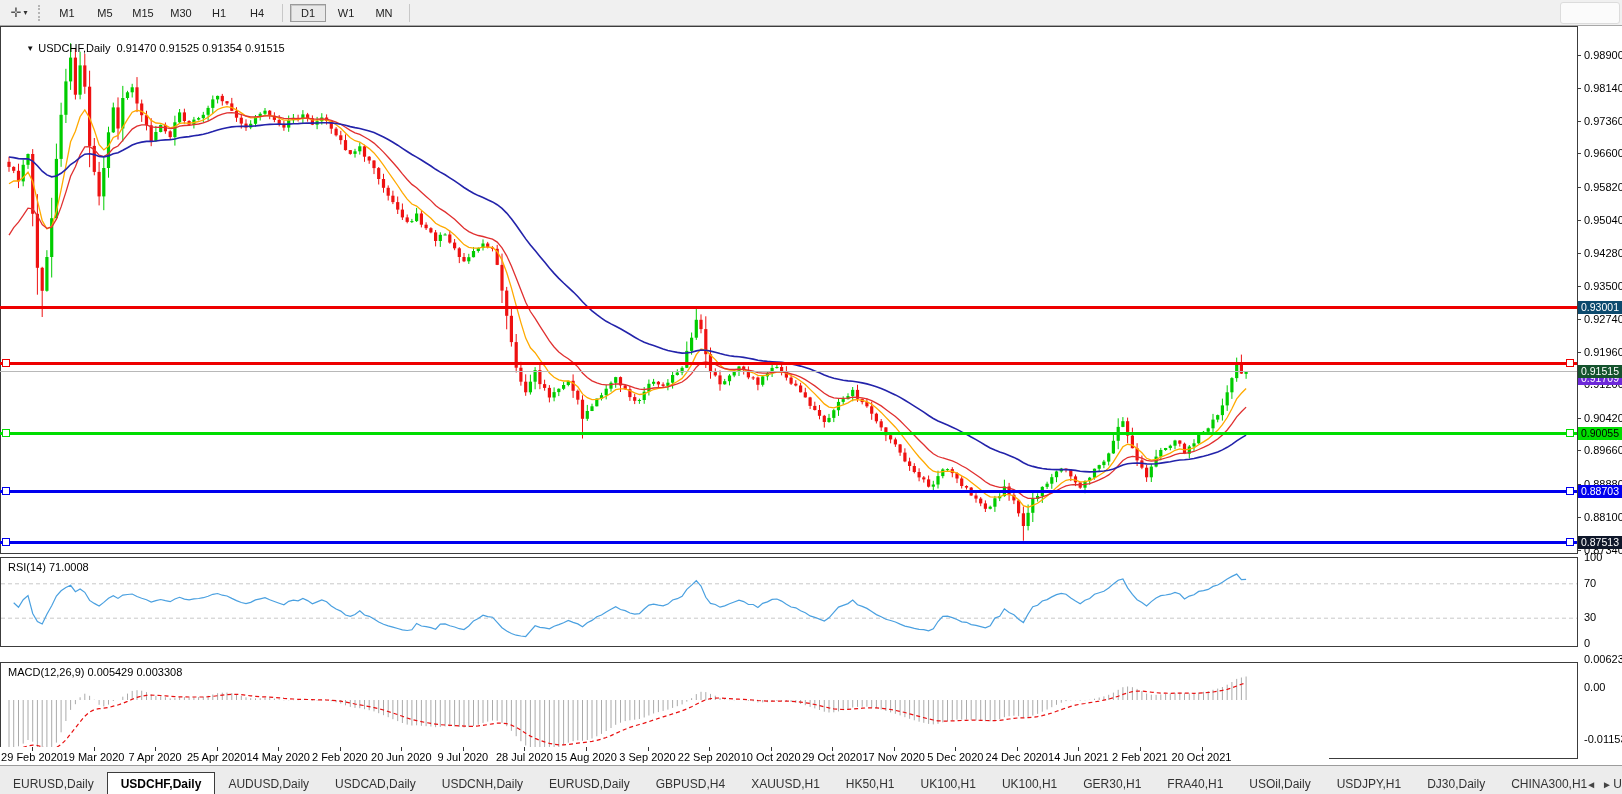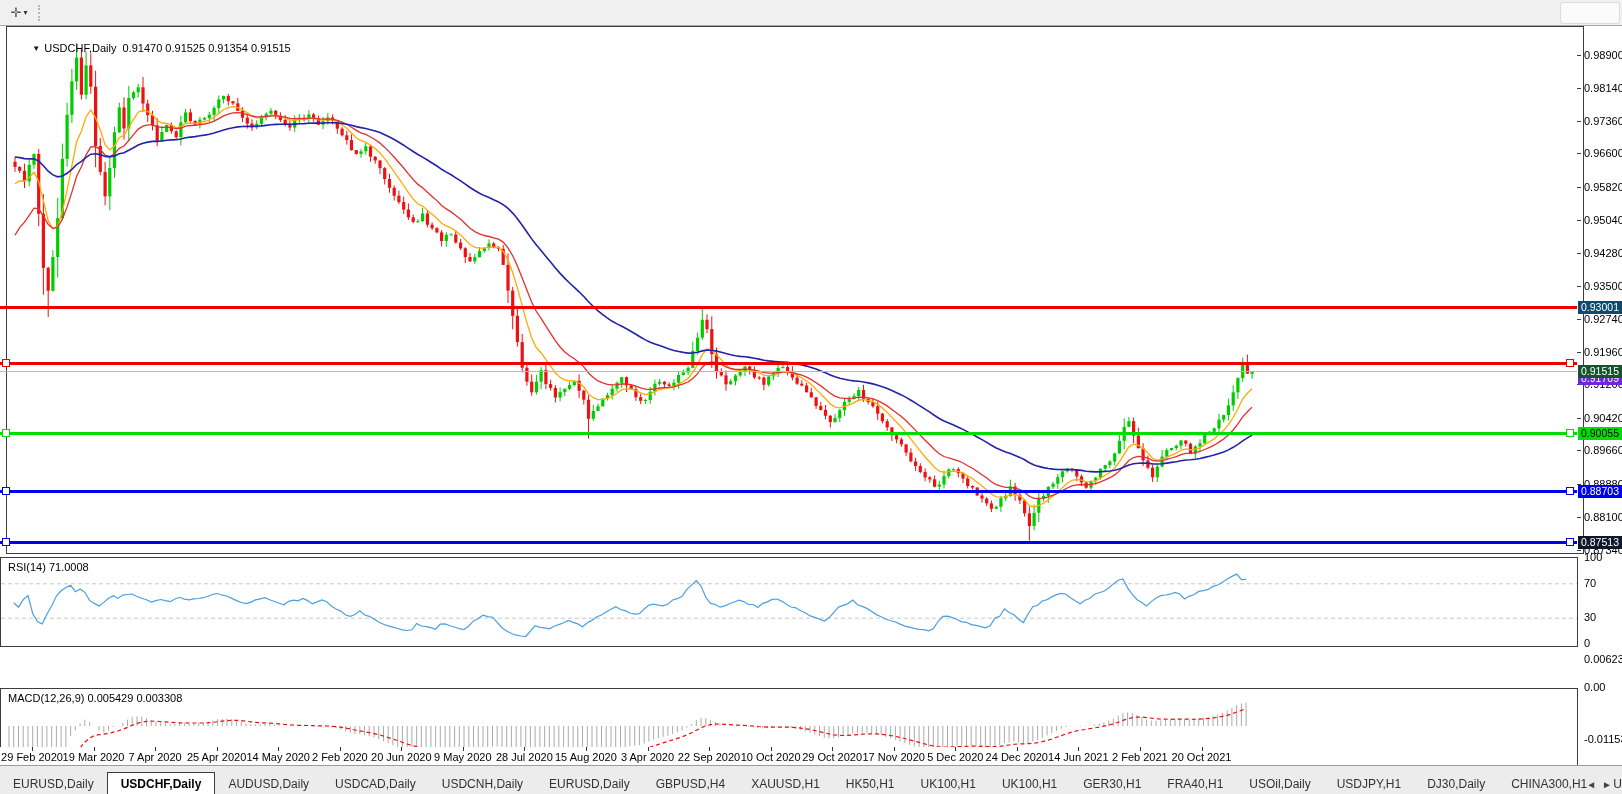--- a/index.html
+++ b/index.html
@@ -13,23 +13,23 @@
   .tool-icon .caret{font-size:8px;color:#333;margin-left:2px;}
   .grip{height:16px;border-left:2px dotted #b5b5b5;margin:0 8px 0 4px;}
   .tf{min-width:26px;padding:2px 4px;margin:0 1px;text-align:center;font-size:11px;color:#222;
       border:1px solid transparent;cursor:pointer;}
   .tf.active{background:#e9e9e9;border:1px solid #9a9a9a;box-shadow:inset 1px 1px 0 #c8c8c8;}
   .tf-sep{height:18px;border-left:1px solid #c8c8c8;margin:0 6px;}
   #toolbar-pill{position:absolute;right:2px;top:2px;width:58px;height:20px;background:#fbfbfb;
                 border:1px solid #dcdcdc;border-radius:3px;}
   
   .pane{position:absolute;left:0;background:#fff;border:1px solid #3c3c3c;box-sizing:border-box;}
-  #main-pane{top:26px;width:1578px;height:528px;margin-left:6px;}
+  #main-pane{top:26px;width:1578px;height:528px;}
   #rsi-pane{top:557px;width:1578px;height:90px;}
-  #macd-pane{top:688px;width:1578px;height:97px;}
+  #macd-pane{top:662px;width:1578px;height:97px;}
   .pane svg{position:absolute;left:0;top:0;}
   .pane-label{position:absolute;left:7px;top:3px;font-size:11px;color:#000;white-space:pre;z-index:30;}
   #chart-title{z-index:40;}
   #chart-title .tri{font-size:8px;vertical-align:1px;margin-right:4px;color:#111;}
   
   .axis-label{position:absolute;left:1584px;font-size:11px;color:#000;white-space:nowrap;}
   .axis-tickmark{position:absolute;left:1577px;width:4px;height:1px;background:#3c3c3c;}
   .price-badge{position:absolute;left:1578px;width:44px;height:13px;font-size:10.5px;line-height:13px;
                text-align:center;z-index:25;}
   
@@ -53,20 +53,33 @@
 <body>
 
 <div id="app">
 
   <div id="toolbar">
     <div class="tool-icon">
       <span>✛</span>
       <span class="caret">▾</span>
     </div>
     <div class="grip"></div>
+    <div id="tf-group" style="display:flex;align-items:center;">
+        <div class="tf">M1</div>
+        <div class="tf">M5</div>
+        <div class="tf">M15</div>
+        <div class="tf">M30</div>
+        <div class="tf">H1</div>
+        <div class="tf">H4</div>
+        <div class="tf-sep"></div>
+        <div class="tf active">D1</div>
+        <div class="tf">W1</div>
+        <div class="tf">MN</div>
+        <div class="tf-sep"></div>
+      </div>
     <div id="toolbar-pill"></div>
   </div>
 
   <div class="pane" id="main-pane">
     <div class="pane-label" id="chart-title">
       <span class="tri">▼</span><span>USDCHF,Daily</span>&nbsp;&nbsp;<span>0.91470 0.91525 0.91354 0.91515</span>
     </div>
     <svg id="main-svg" width="1576" height="526">
         <g transform="translate(0,-26)">
           <line x1="8" y1="155.7" x2="8" y2="170.8" stroke="#ee1111" stroke-width="1"></line>
@@ -953,27 +966,27 @@
       <div class="date-label" style="left:155.1px">7 Apr 2020</div>
       <div class="date-tick" style="left:216.6px"></div>
       <div class="date-label" style="left:216.6px">25 Apr 2020</div>
       <div class="date-tick" style="left:278.2px"></div>
       <div class="date-label" style="left:278.2px">14 May 2020</div>
       <div class="date-tick" style="left:339.8px"></div>
       <div class="date-label" style="left:339.8px">2 Feb 2020</div>
       <div class="date-tick" style="left:401.3px"></div>
       <div class="date-label" style="left:401.3px">20 Jun 2020</div>
       <div class="date-tick" style="left:462.8px"></div>
-      <div class="date-label" style="left:462.8px">9 May 2020</div>
+      <div class="date-label" style="left:462.8px">9 Jul 2020</div>
       <div class="date-tick" style="left:524.4px"></div>
       <div class="date-label" style="left:524.4px">28 Jul 2020</div>
       <div class="date-tick" style="left:585.9px"></div>
       <div class="date-label" style="left:585.9px">15 Aug 2020</div>
       <div class="date-tick" style="left:647.5px"></div>
-      <div class="date-label" style="left:647.5px">3 Apr 2020</div>
+      <div class="date-label" style="left:647.5px">3 Sep 2020</div>
       <div class="date-tick" style="left:709.0px"></div>
       <div class="date-label" style="left:709.0px">22 Sep 2020</div>
       <div class="date-tick" style="left:770.6px"></div>
       <div class="date-label" style="left:770.6px">10 Oct 2020</div>
       <div class="date-tick" style="left:832.1px"></div>
       <div class="date-label" style="left:832.1px">29 Oct 2020</div>
       <div class="date-tick" style="left:893.7px"></div>
       <div class="date-label" style="left:893.7px">17 Nov 2020</div>
       <div class="date-tick" style="left:955.3px"></div>
       <div class="date-label" style="left:955.3px">5 Dec 2020</div>

